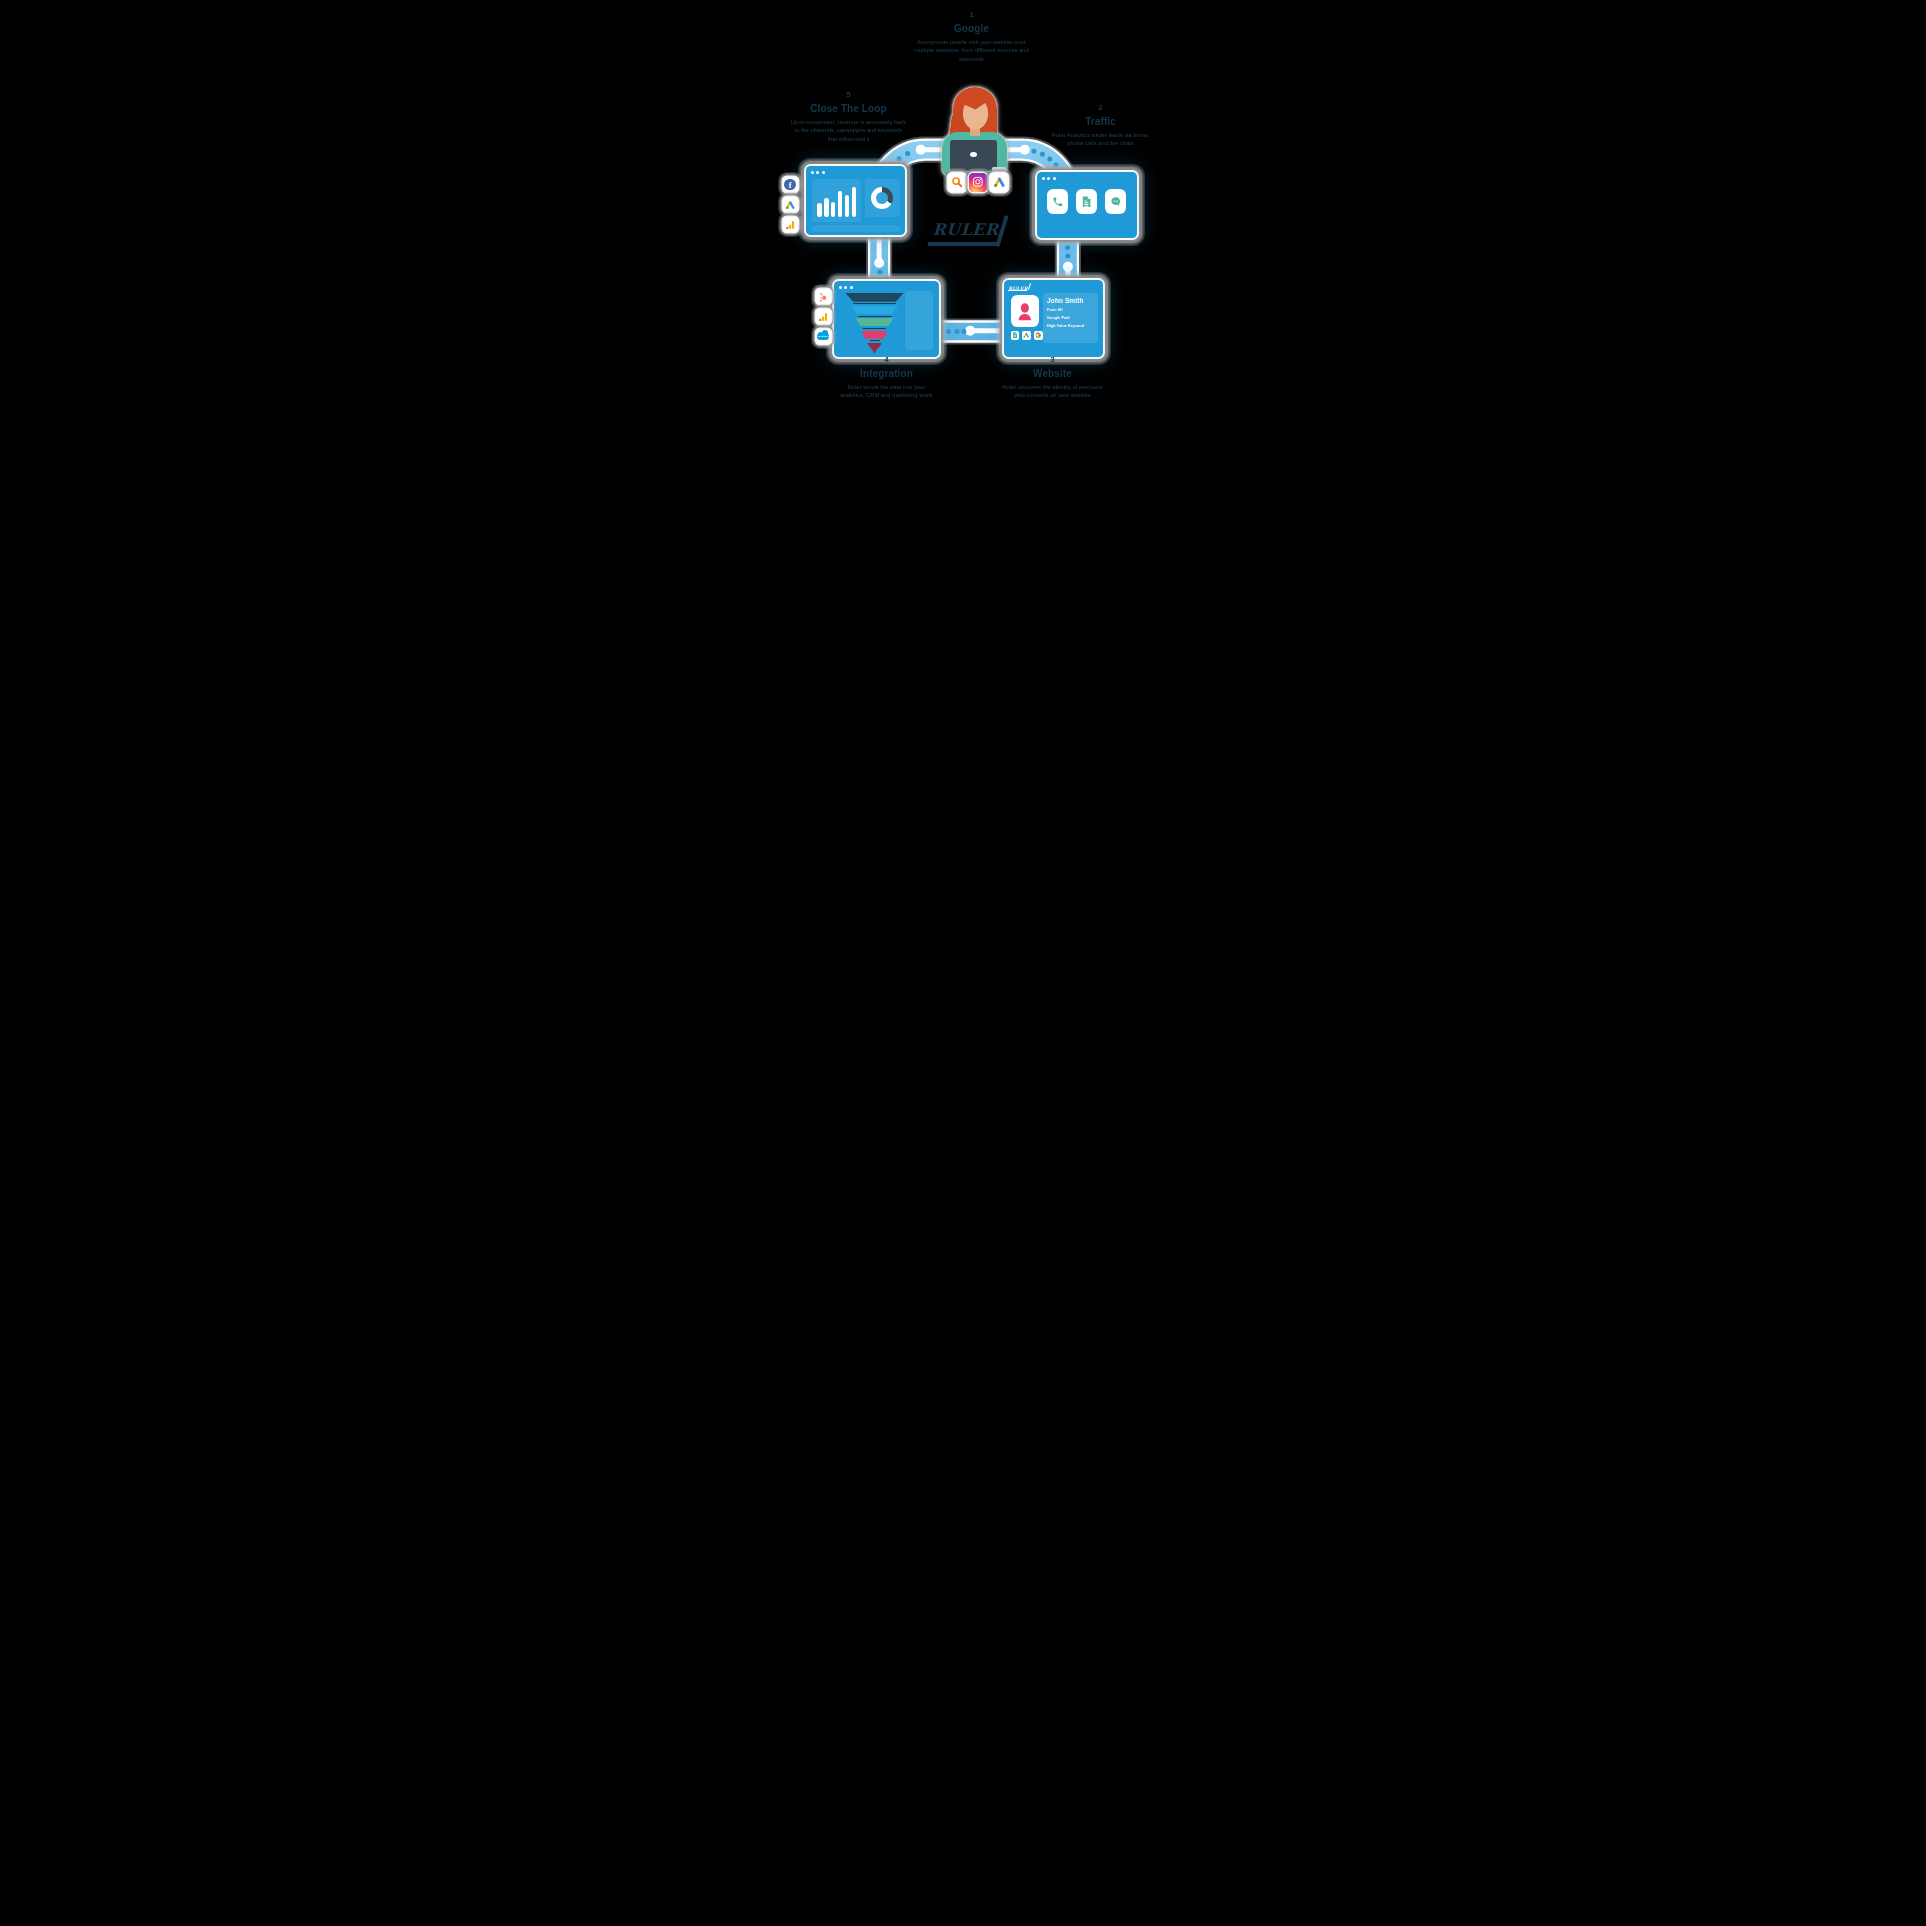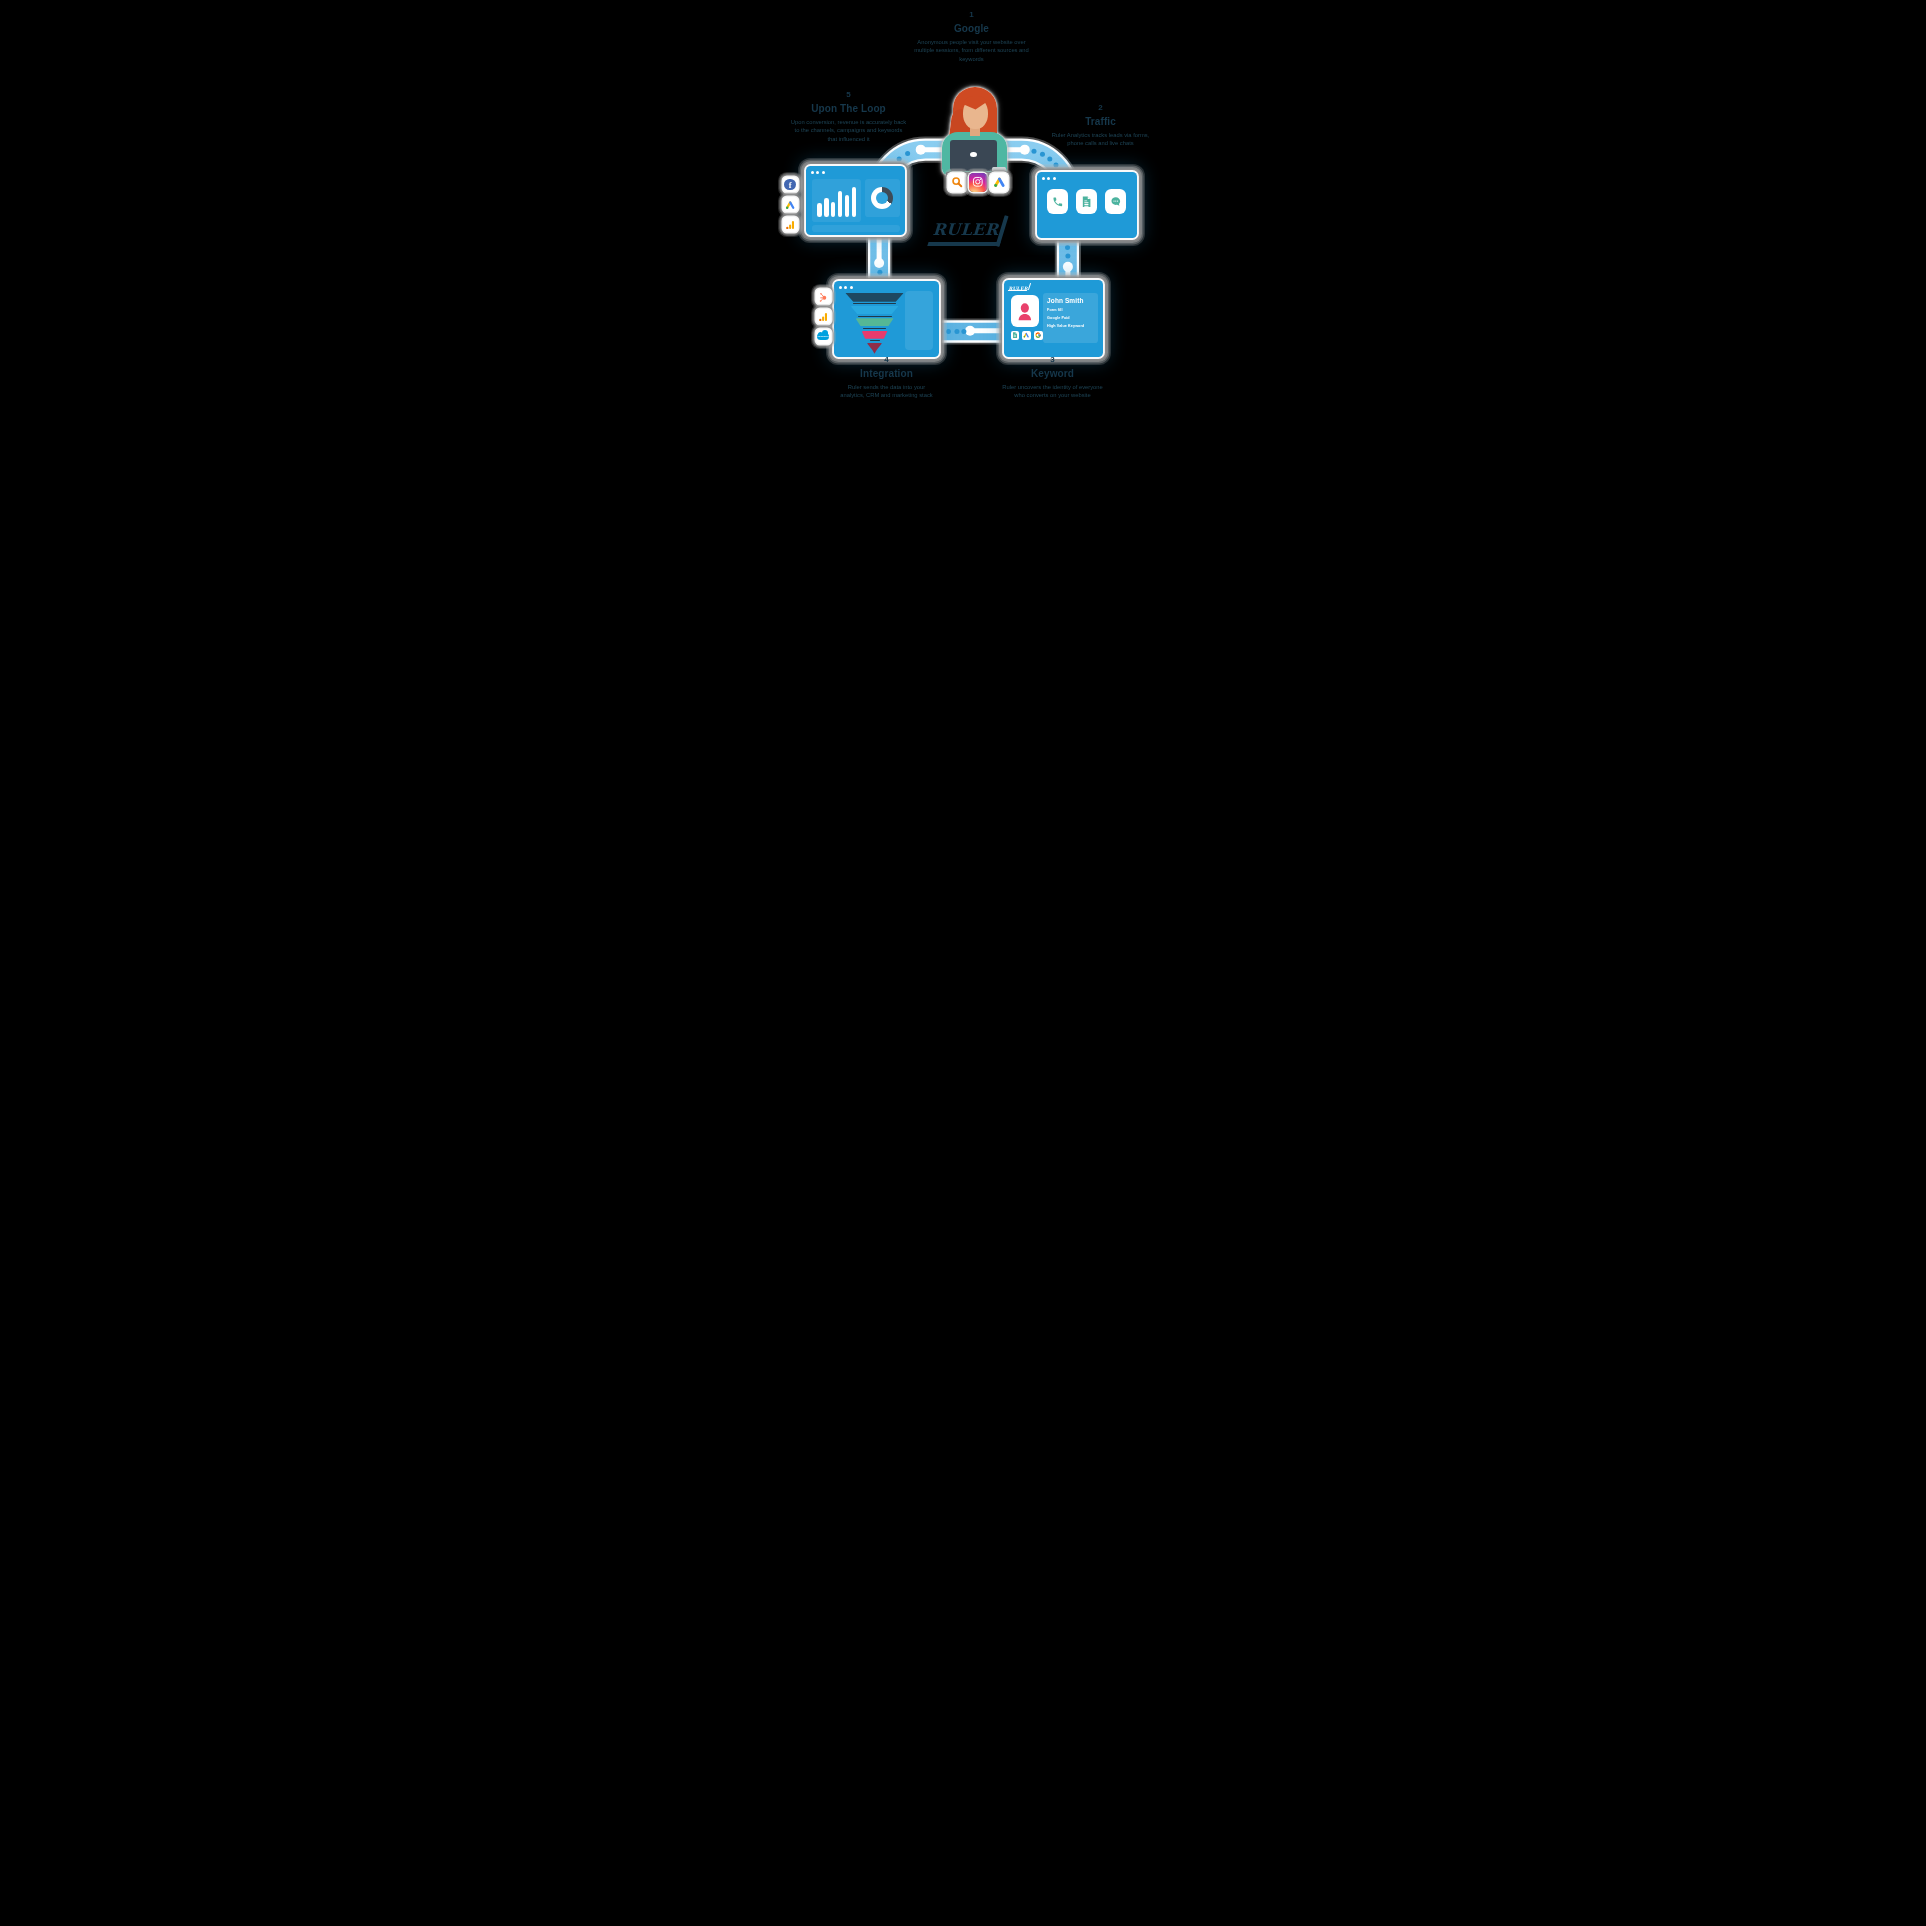--- a/index.html
+++ b/index.html
@@ -177,31 +177,31 @@
     <div class="title">Google</div>
     <div class="desc">Anonymous people visit your website over multiple sessions, from different sources and keywords</div>
   </div>
   <div class="step step2">
     <div class="num">2</div>
     <div class="title">Traffic</div>
     <div class="desc">Ruler Analytics tracks leads via forms, phone calls and live chats</div>
   </div>
   <div class="step step3">
     <div class="num">3</div>
-    <div class="title">Keyword</div>
+    <div class="title">Website</div>
     <div class="desc">Ruler uncovers the identity of everyone who converts on your website</div>
   </div>
   <div class="step step4">
     <div class="num">4</div>
     <div class="title">Integration</div>
     <div class="desc">Ruler sends the data into your analytics, CRM and marketing stack</div>
   </div>
   <div class="step step5">
     <div class="num">5</div>
-    <div class="title">Upon The Loop</div>
+    <div class="title">Close The Loop</div>
     <div class="desc">Upon conversion, revenue is accurately back to the channels, campaigns and keywords that influenced it</div>
   </div>
 
   <div class="person">
     <div class="hair"></div>
     <div class="hair-side"></div>
     <div class="torso"></div>
     <div class="neck"></div>
     <div class="face"></div>
     <div class="fringe"></div>

